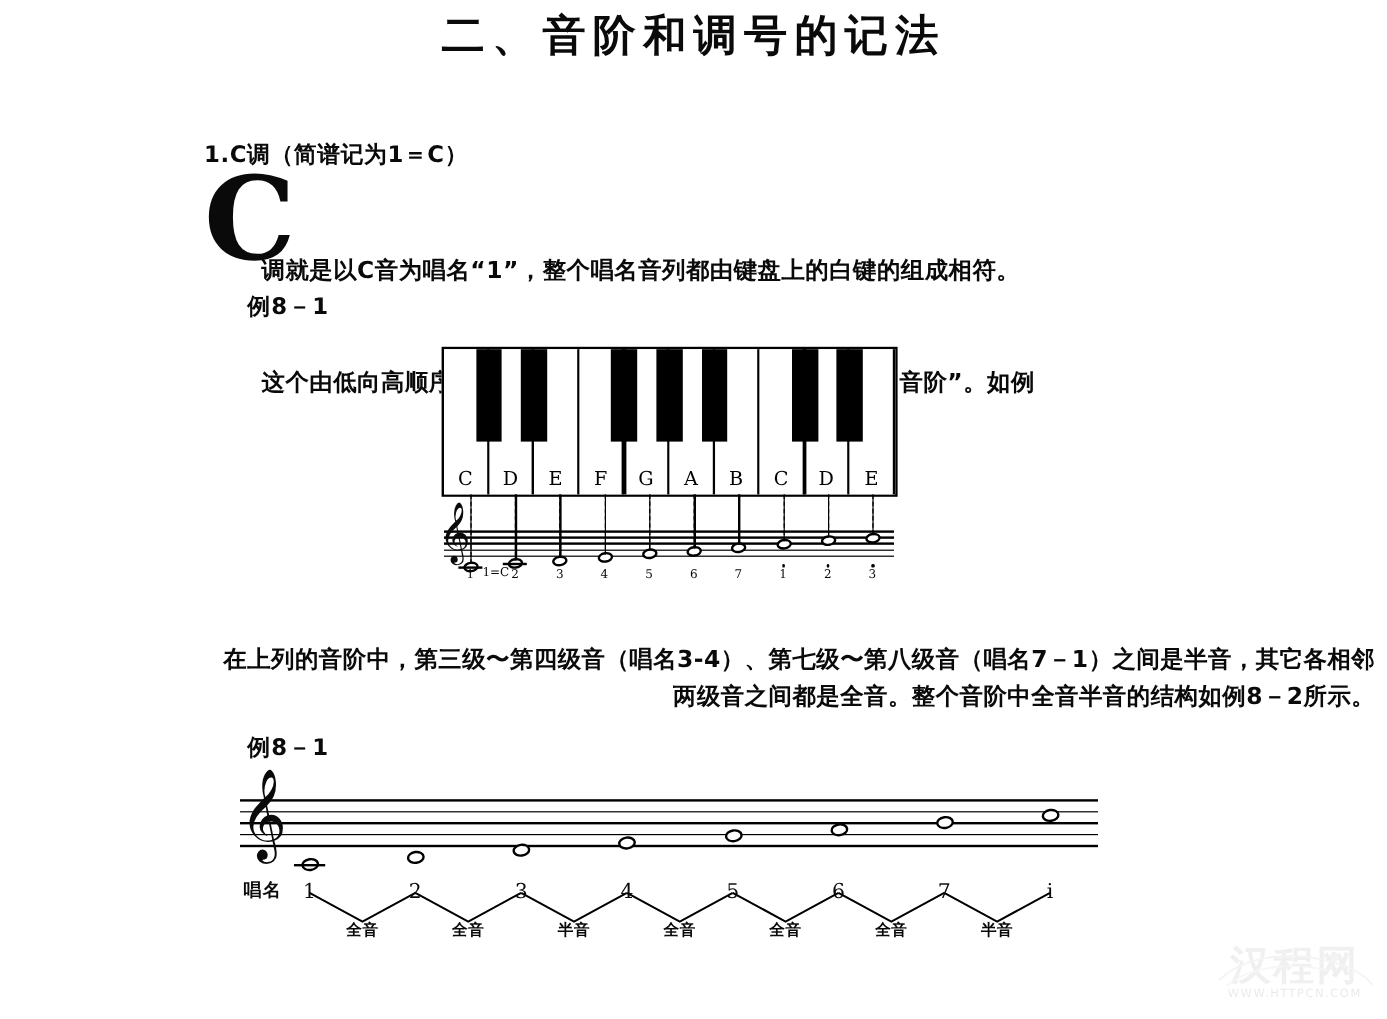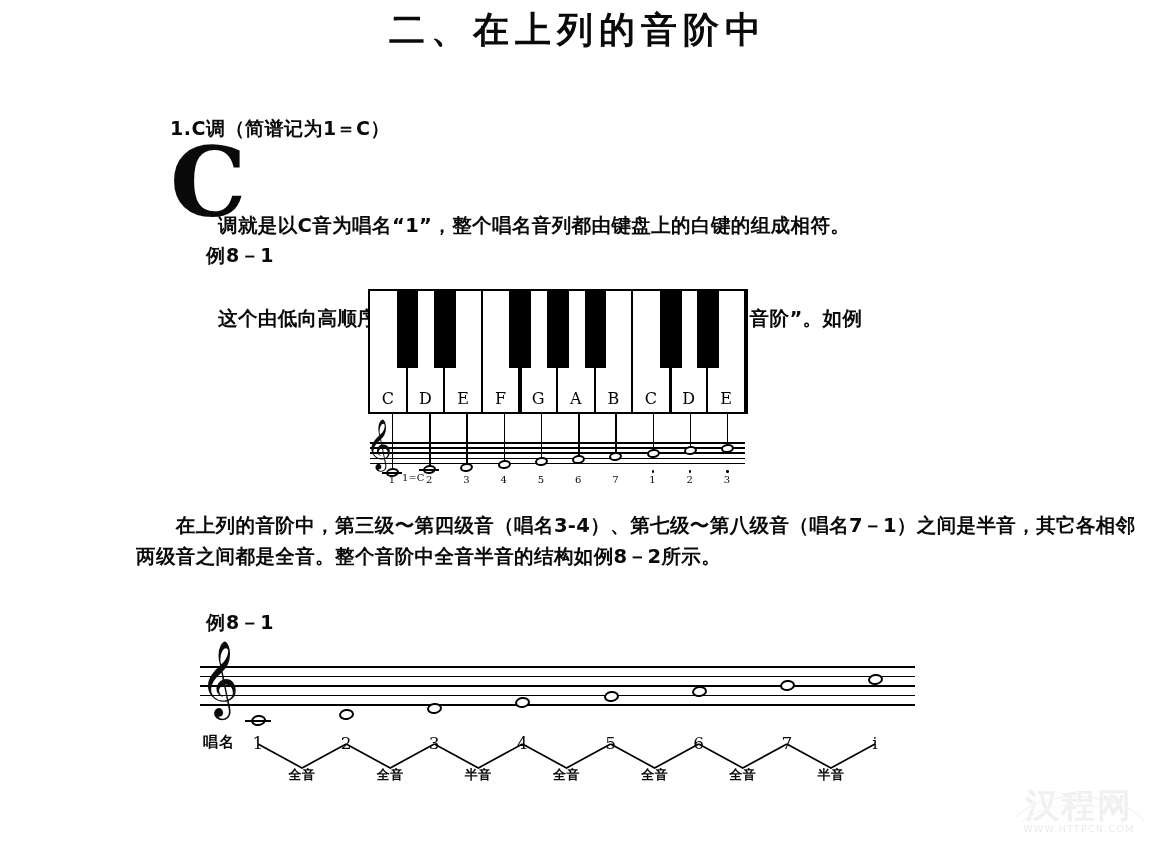--- a/index.html
+++ b/index.html
@@ -53,21 +53,21 @@
     left:170px; top:140px;
     font-size:96px;
     line-height:86px;
     font-weight:700;
     font-family:"DejaVu Serif","Liberation Serif",serif;
   }
 
   .body-1 { left:218px; top:148px; width:830px; }
   .body-1 .l { display:block; }
 
-  .body-2 { left:136px; top:510px; width:1010px; }
+  .body-2 { left:136px; top:534px; width:1010px;text-align:right; }
   .body-3 { left:136px; top:790px; width:1010px; }
 
   
   .kbd {
     position:absolute;
     left:368px; top:289px;
     width:380px; height:125px;
     border:2px solid #000;
     background:#fff;
     box-sizing:border-box;
@@ -192,21 +192,21 @@
     font-size:9.5px; color:#b9b9b9; letter-spacing:1.3px;
     font-family:"DejaVu Sans","Liberation Sans",sans-serif;
   }
   .wm-swirl { position:absolute; left:0; top:0; }
 </style>
 </head>
 <body>
 
 <div class="page">
 
-  <div class="title">二、在上列的音阶中</div>
+  <div class="title">二、音阶和调号的记法</div>
 
   <div class="heading-line" style="left:170px; top:116px;">1.C调（简谱记为1＝C）</div>
 
   <div class="dropcap">C</div>
 
   <div class="para body-1">
     <span class="l">调就是以C音为唱名“1”，整个唱名音列都由键盘上的白键的组成相符。</span>
     <span class="l">这个由低向高顺序列为1  2  3  4  5  6  7  i  的音列叫做“音阶”。如例</span>
   </div>
 

